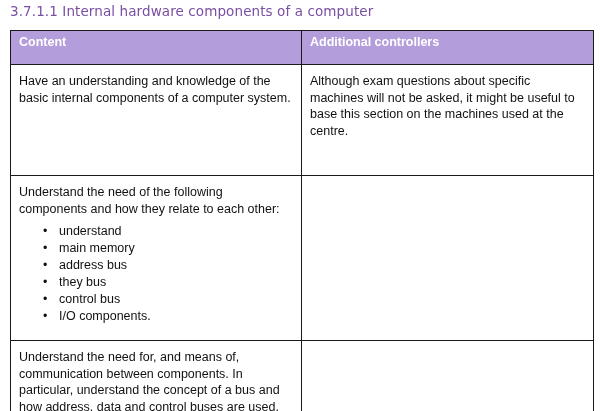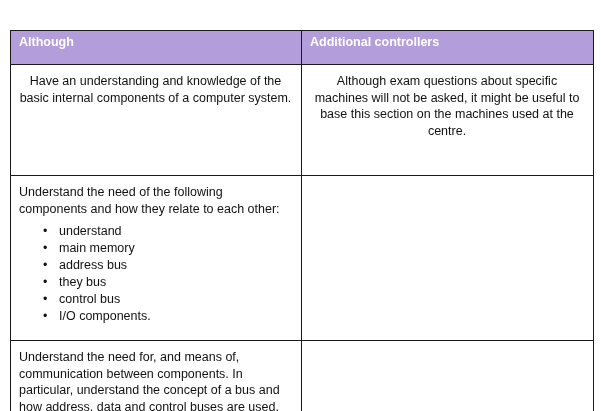--- a/index.html
+++ b/index.html
@@ -63,21 +63,21 @@
     font-family: "Liberation Sans", sans-serif;
   }
 
   .cell-body {
     padding: 8px 9px 10px 8px;
     font-size: 12.5px;
     line-height: 16.5px;
     color: #111111;
   }
 
-  .cell-row-1 .cell-body { min-height: 92px; text-align: center; }
+  .cell-row-1 .cell-body { min-height: 92px; }
   .cell-row-2 .cell-body { min-height: 146px; }
   .cell-row-3 .cell-body { min-height: 82px; }
 
   .cell-text {
     margin: 0;
     white-space: pre-line;
   }
 
   .bullet-list {
     list-style: none;
@@ -102,29 +102,30 @@
 
   .empty-cell .cell-body {
     min-height: inherit;
   }
 </style>
 </head>
 <body>
 
 <div class="page">
 
+  <div class="section-heading">3.7.1.1 Internal hardware components of a computer</div>
 
   <table class="spec-table">
     <colgroup>
       <col class="col-content">
       <col class="col-extra">
     </colgroup>
     <thead>
       <tr>
-        <th>Although</th>
+        <th>Content</th>
         <th>Additional controllers</th>
       </tr>
     </thead>
     <tbody>
 
       <tr>
         <td class="cell-row-1">
           <div class="cell-body">
             <p class="cell-text">Have an understanding and knowledge of the basic internal components of a computer system.</p>
           </div>

